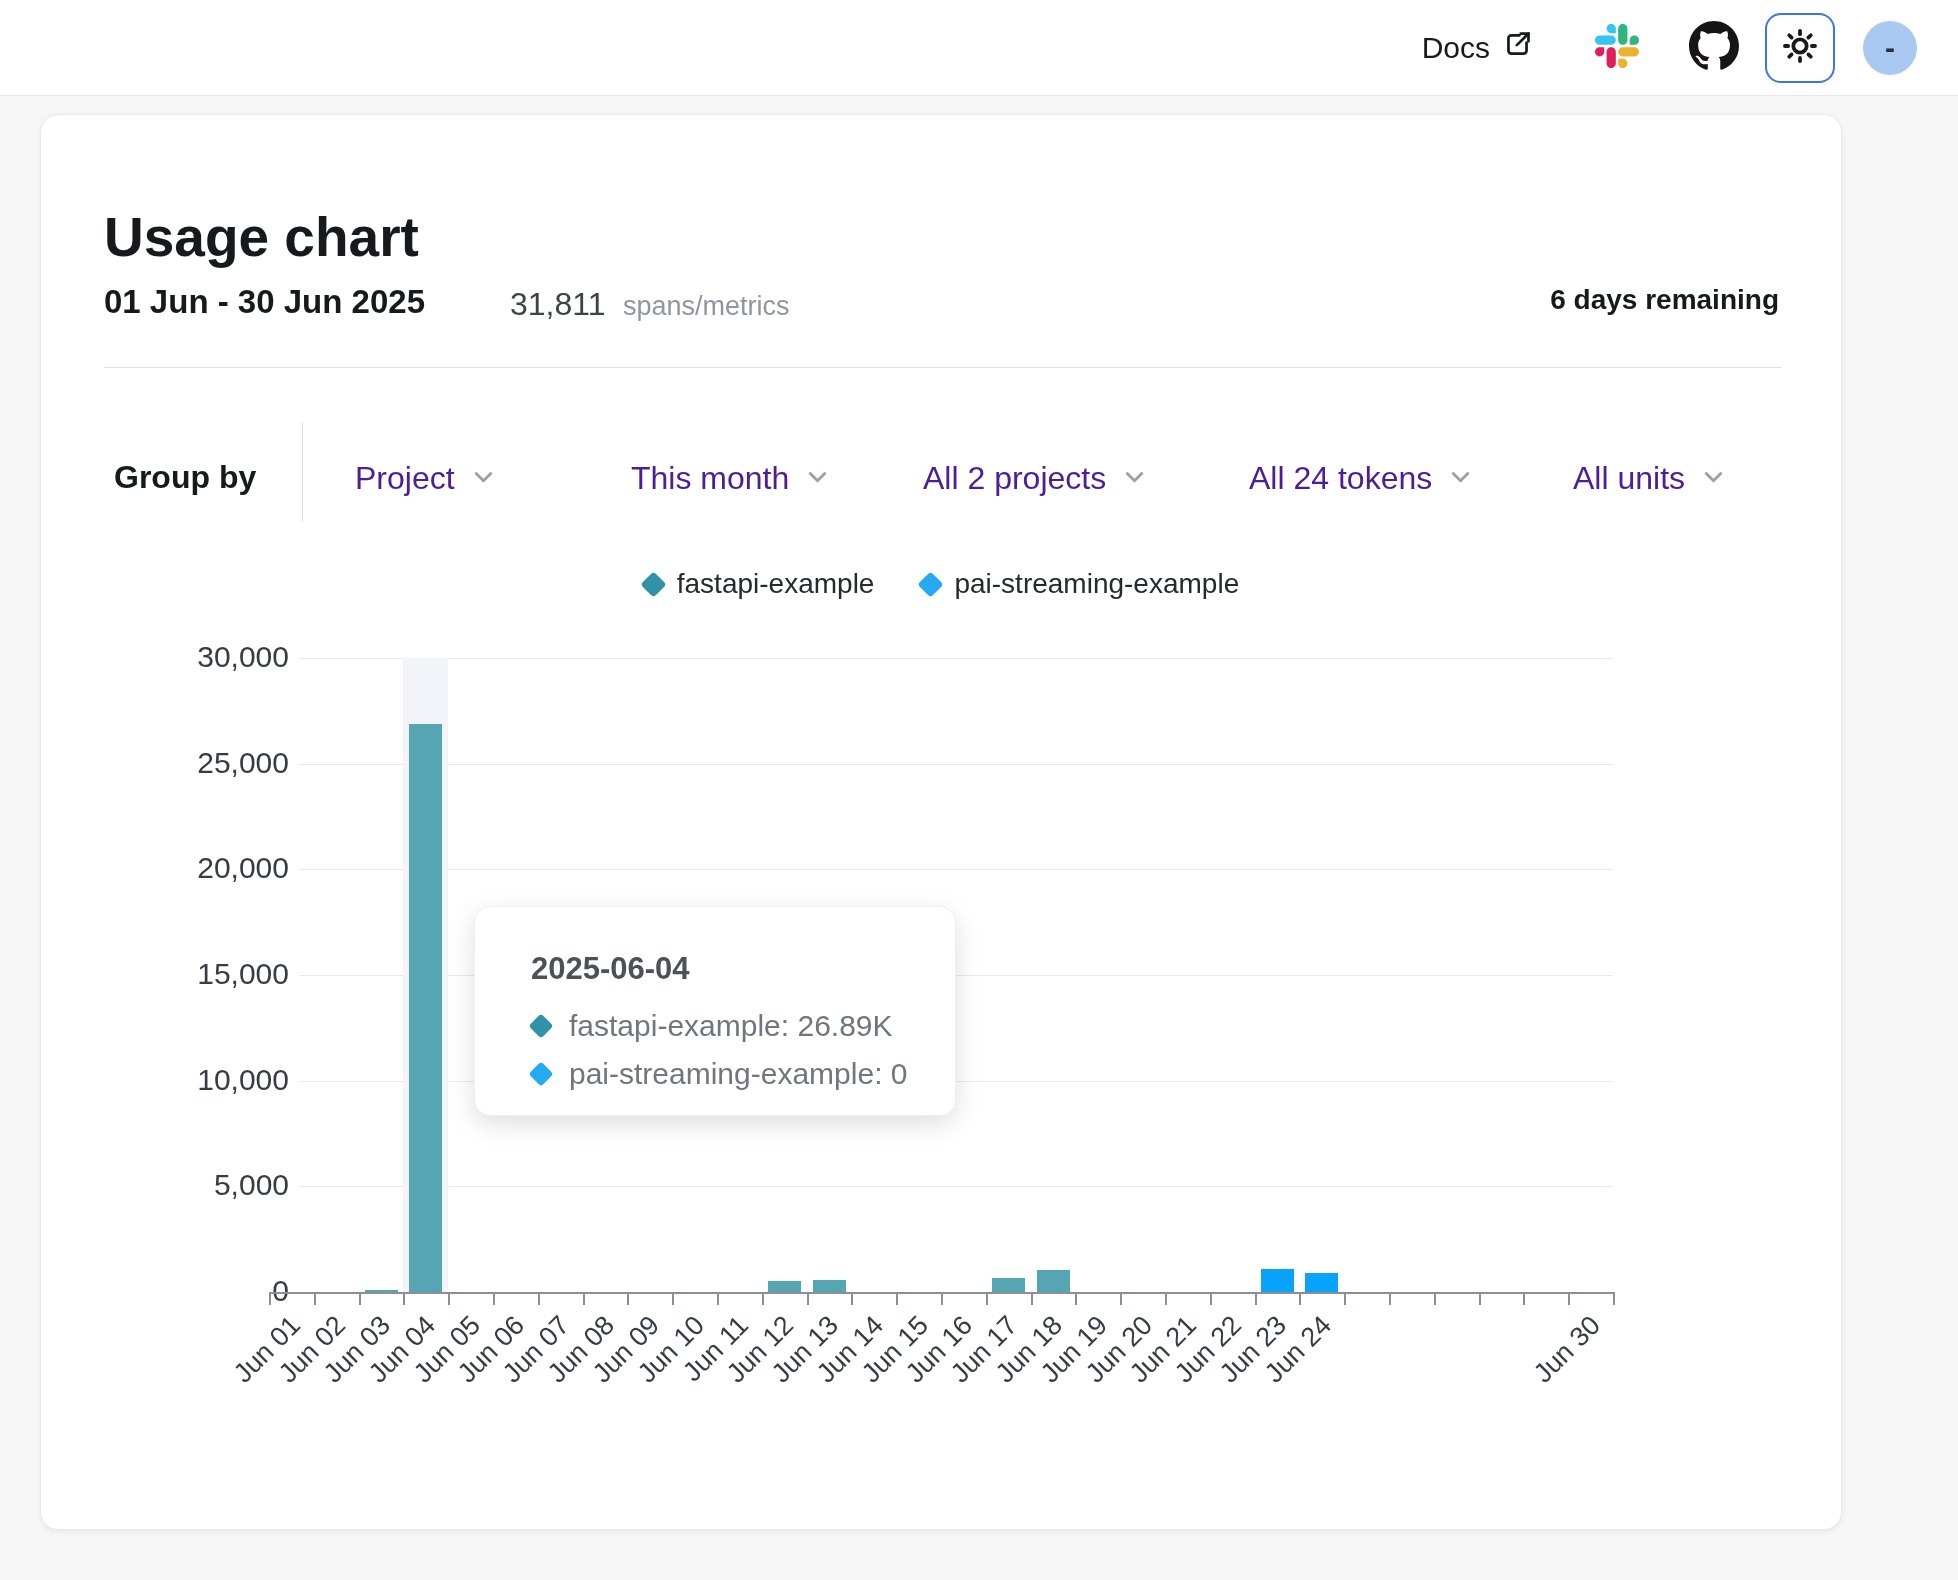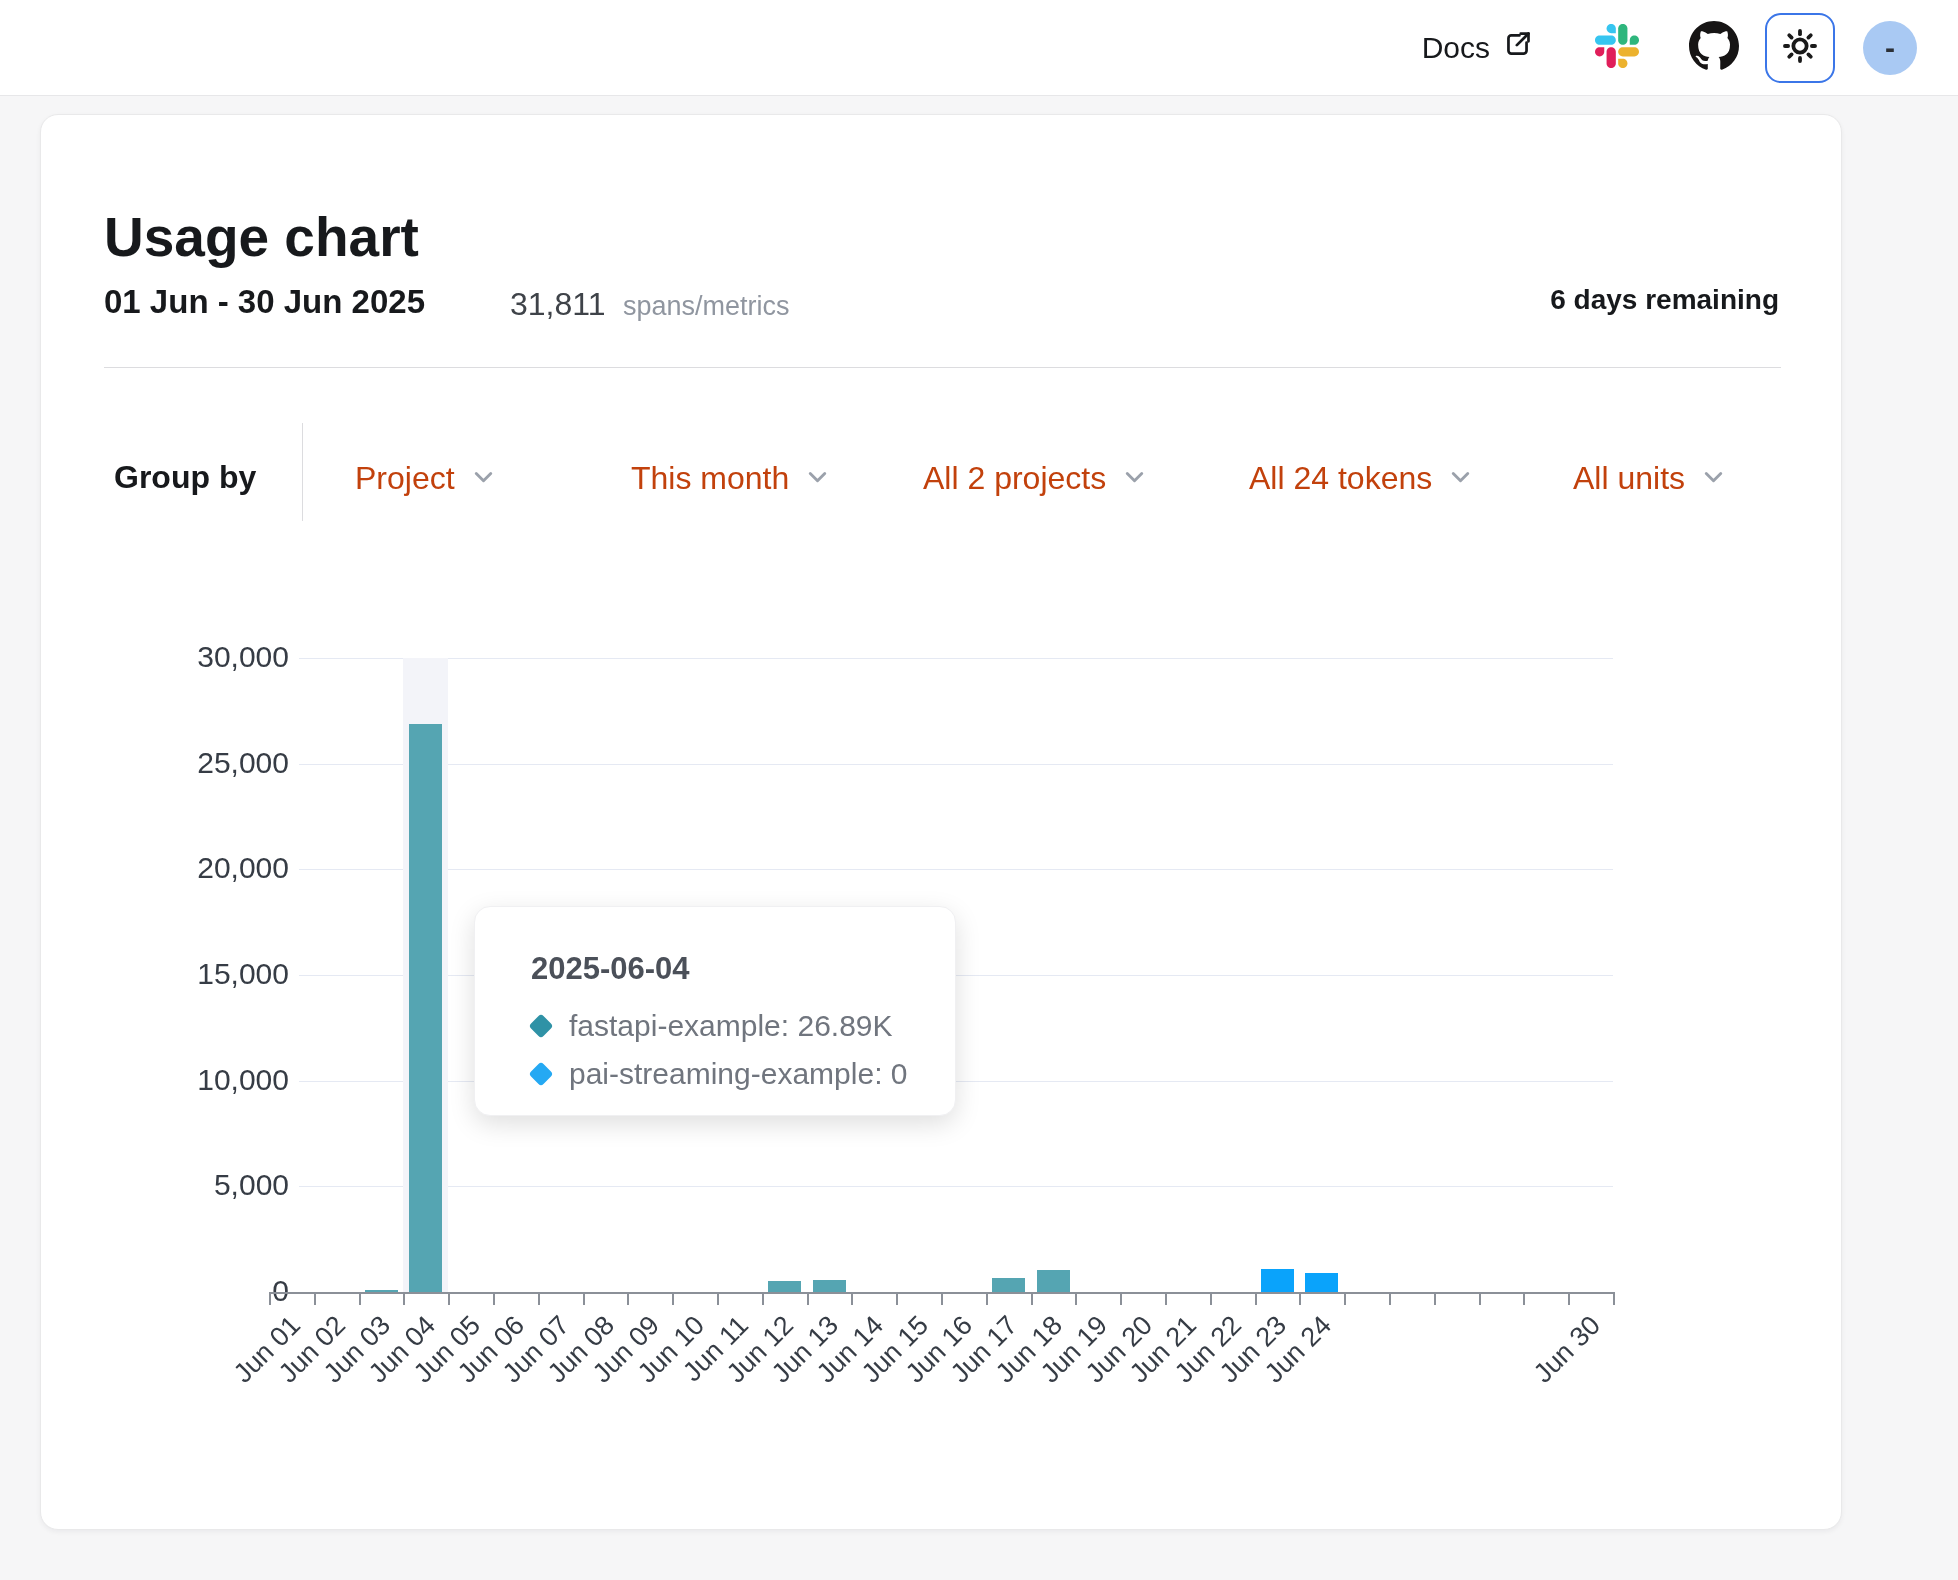--- a/index.html
+++ b/index.html
@@ -36,21 +36,21 @@
   .card-title{position:absolute;left:63px;top:90px;font-size:55px;font-weight:bold;margin:0;text-align:right;}
   .date-range{position:absolute;left:63px;top:168px;font-size:33px;font-weight:bold;}
   .total-count{position:absolute;left:469px;top:171px;font-size:32px;color:#3f4349;}
   .total-unit{position:absolute;left:582px;top:176px;font-size:27px;color:#9096a0;}
   .remaining{position:absolute;right:62px;top:169px;font-size:28px;font-weight:bold;}
   .hdiv{position:absolute;left:63px;top:252px;width:1677px;height:1px;background:#dcdcdf;}
   .groupby{position:absolute;left:73px;top:344px;font-size:32px;font-weight:bold;}
   .vdiv{position:absolute;left:261px;top:308px;width:1px;height:98px;background:#dcdcdf;}
   .dropdown{
     position:absolute;top:342px;display:flex;align-items:center;gap:14px;
-    font-size:32px;color:#c2410c;cursor:pointer;
+    font-size:32px;color:#4c1d95;cursor:pointer;
   }
   .dropdown svg{margin-top:5px;}
   
   #chart-layer{position:absolute;left:0;top:0;width:100%;height:100%;}
   .legend{position:absolute;display:flex;justify-content:center;align-items:center;gap:46px;}
   .legend-item{display:flex;align-items:center;gap:13px;font-size:28px;color:#26292e;cursor:pointer;}
   .diamond{display:inline-block;border-radius:4px;transform:rotate(45deg) scale(.88);}
   .gridline{position:absolute;height:1px;background:#e5e9f3;}
   .ylabel{position:absolute;text-align:right;font-size:30px;color:#363c45;}
   .axis-line{position:absolute;height:2px;background:#8b9098;}
@@ -161,20 +161,30 @@
       </div>
       <div class="dropdown" style="left: 1532px;">
         <span>All units</span>
         <span><svg width="29" height="29" viewBox="0 0 24 24" fill="none" stroke="#9ba1ab" stroke-width="2.4" stroke-linecap="round" stroke-linejoin="round">
             <path d="M6 9.5l6 6 6-6"></path>
           </svg></span>
       </div>
     </div>
 
   <div id="chart-layer">
+      <div class="legend" style="left: 228px; width: 1344px; top: 453px;">
+        <div class="legend-item">
+          <span class="diamond" style="width: 21px; height: 21px; background: rgb(47, 146, 166);"></span>
+          <span>fastapi-example</span>
+        </div>
+        <div class="legend-item">
+          <span class="diamond" style="width: 21px; height: 21px; background: rgb(37, 169, 243);"></span>
+          <span>pai-streaming-example</span>
+        </div>
+      </div>
       <div class="ylabel" style="left: 0px; width: 248px; top: 1159px;">0</div>
       <div class="gridline" style="left: 258px; width: 1314px; top: 1071.33px;"></div>
       <div class="ylabel" style="left: 0px; width: 248px; top: 1053.33px;">5,000</div>
       <div class="gridline" style="left: 258px; width: 1314px; top: 965.667px;"></div>
       <div class="ylabel" style="left: 0px; width: 248px; top: 947.667px;">10,000</div>
       <div class="gridline" style="left: 258px; width: 1314px; top: 860px;"></div>
       <div class="ylabel" style="left: 0px; width: 248px; top: 842px;">15,000</div>
       <div class="gridline" style="left: 258px; width: 1314px; top: 754.333px;"></div>
       <div class="ylabel" style="left: 0px; width: 248px; top: 736.333px;">20,000</div>
       <div class="gridline" style="left: 258px; width: 1314px; top: 648.667px;"></div>

